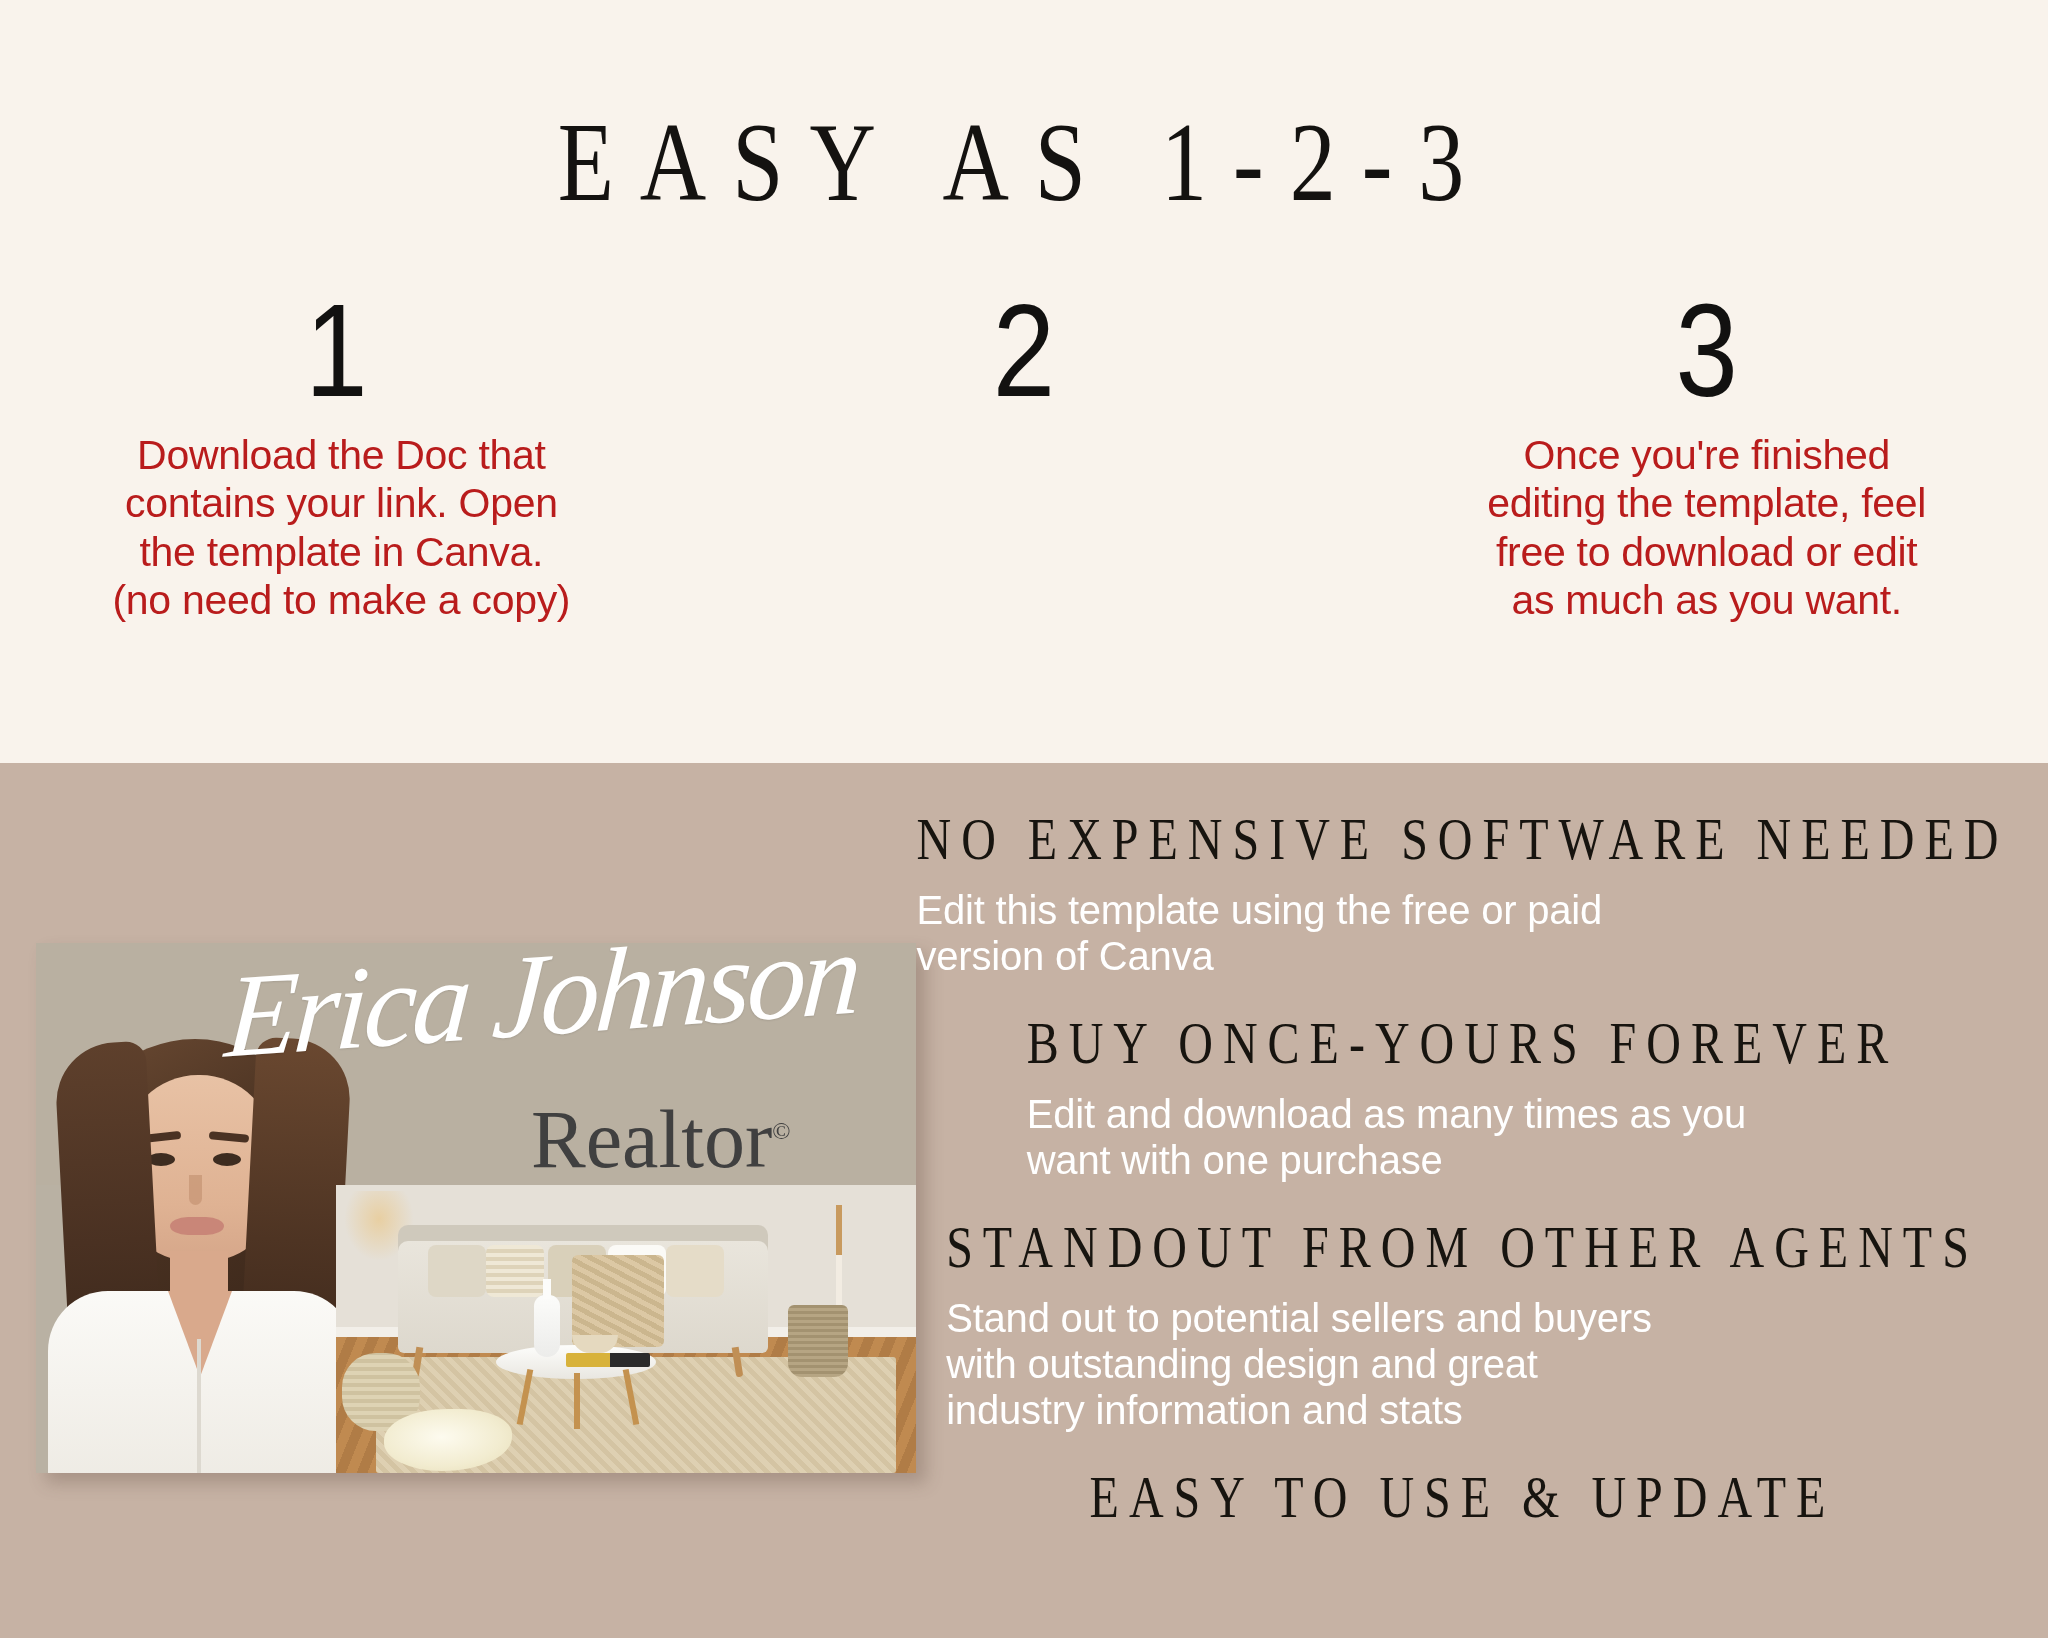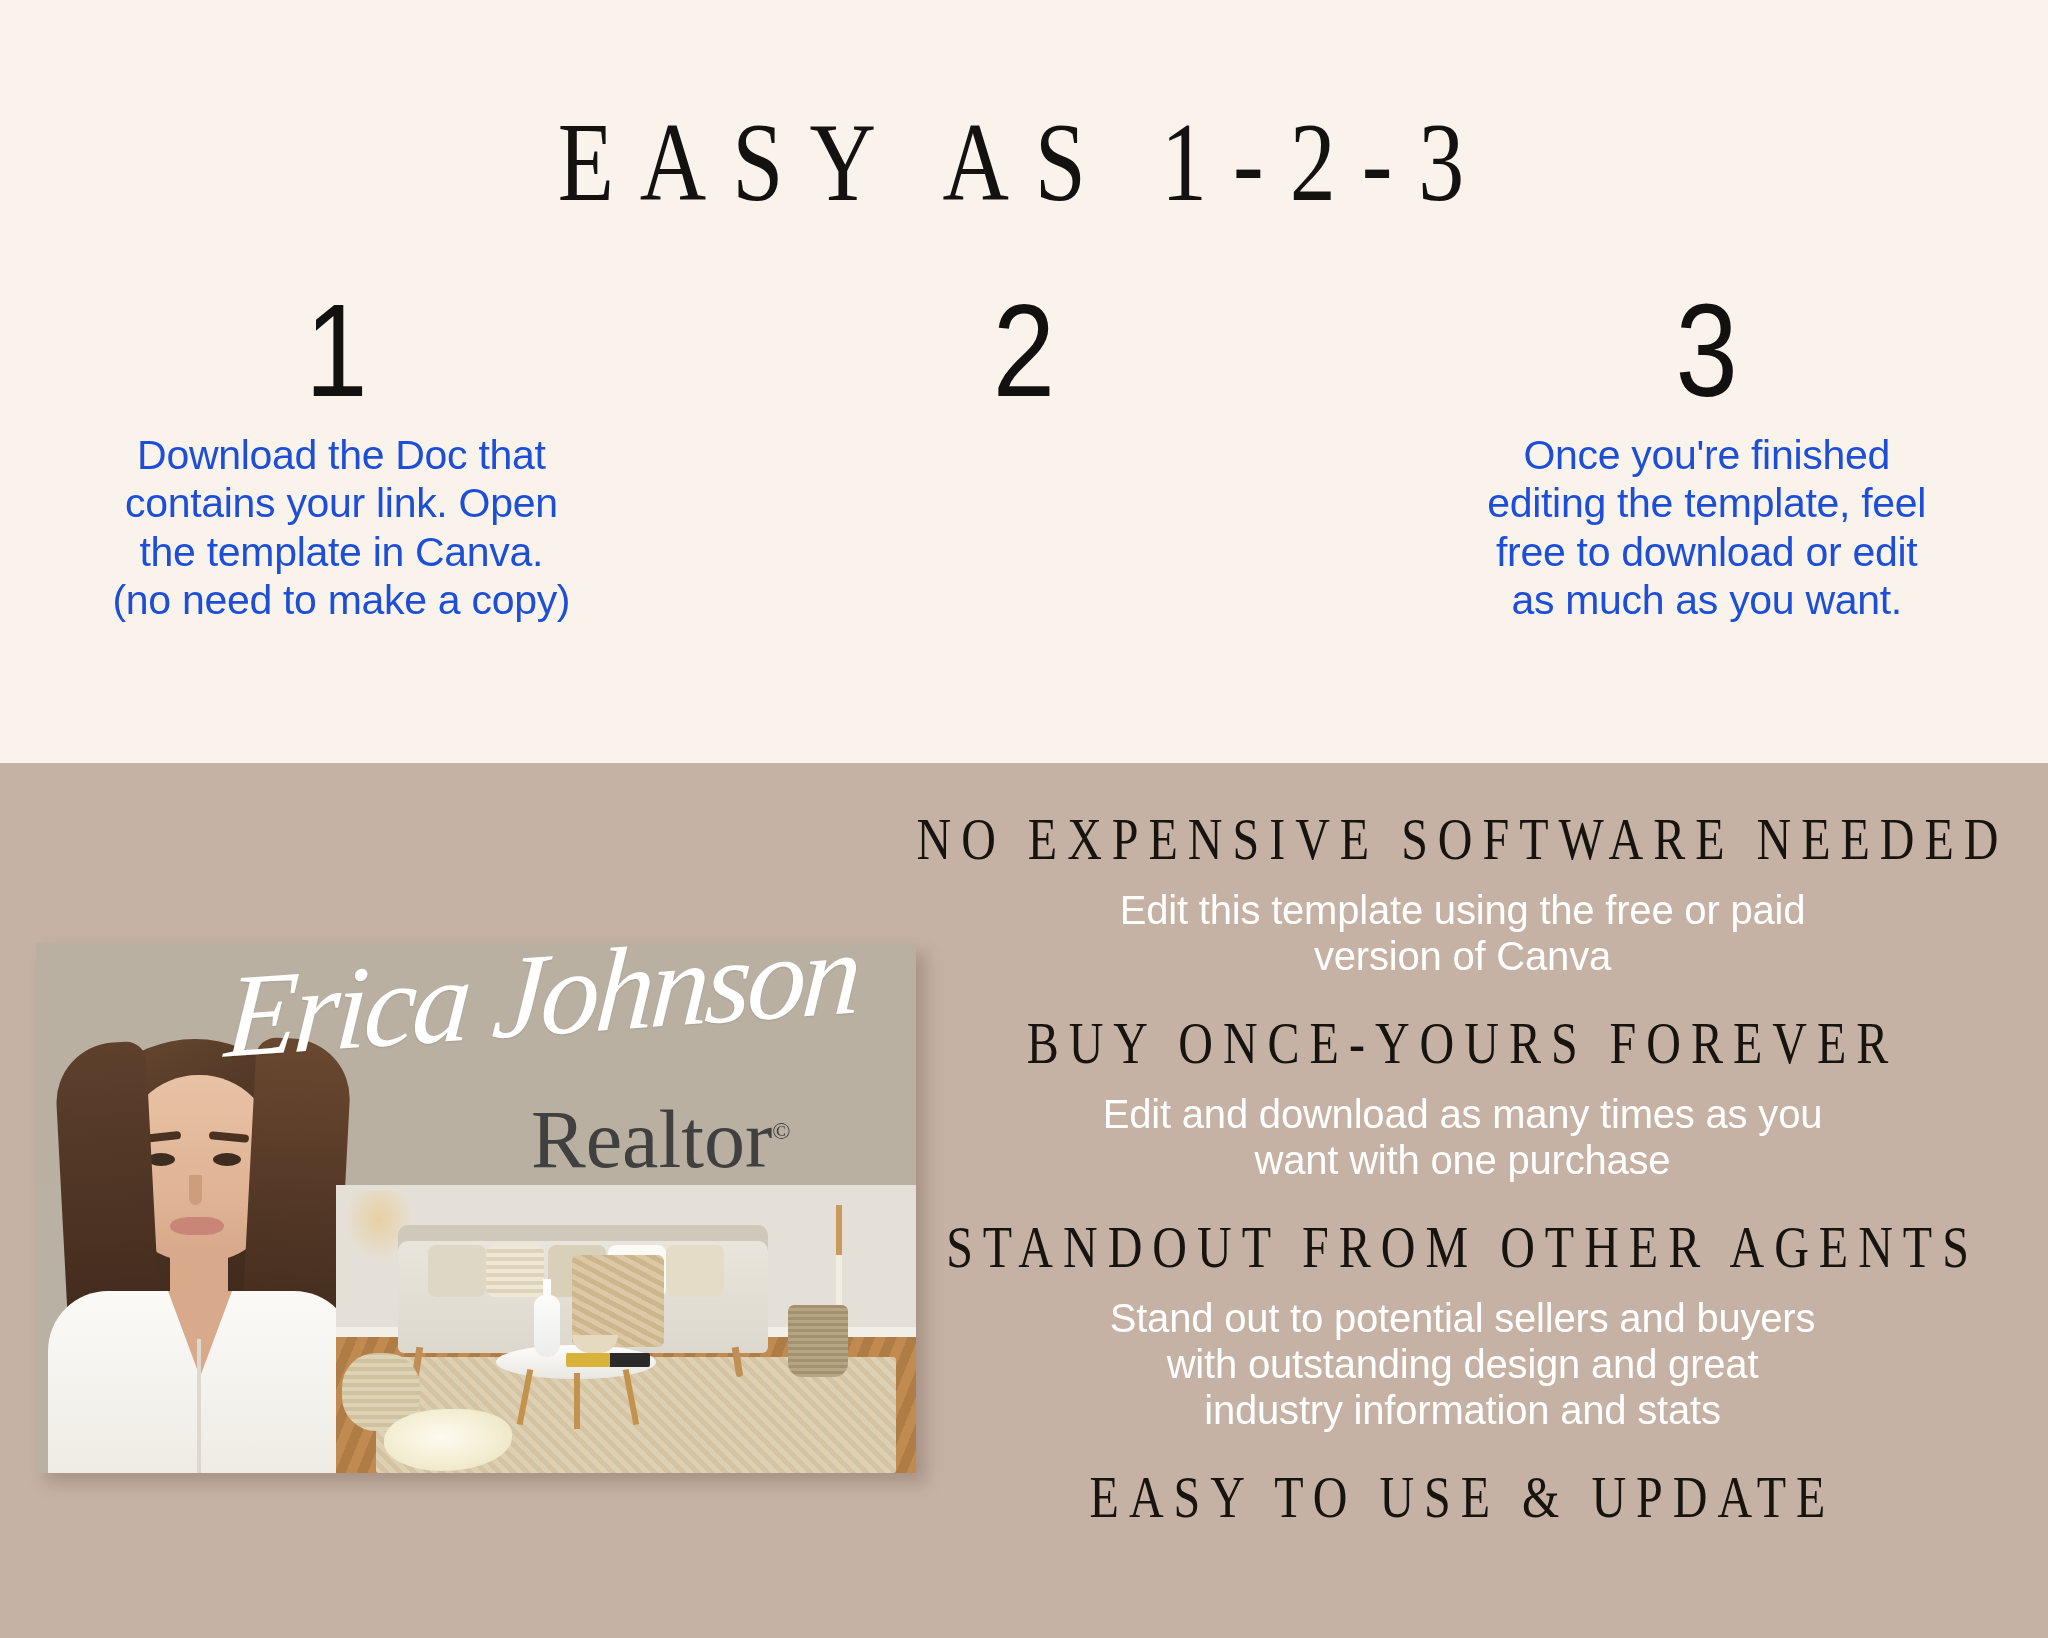--- a/index.html
+++ b/index.html
@@ -52,21 +52,21 @@
     letter-spacing:0px;
     transform:scaleY(1.18);
     transform-origin:center top;
     margin-bottom:34px;
   }
   .step-text{
     font-family:"Liberation Sans",sans-serif;
     font-weight:400;
     font-size:41px;
     line-height:1.18;
-    color:#1d4ed8;
+    color:#b91c1c;
     text-align:center;
     max-width:580px;
     white-space:pre-line;
     letter-spacing:-0.3px;
   }
   .step:nth-child(1) .step-num{margin-left:-10px;}
 
   
   .bottom{
     position:absolute;left:0;top:763px;width:2048px;height:875px;
@@ -226,21 +226,21 @@
     transform-origin:center;
     margin:0 0 22px 0;
     white-space:nowrap;
   }
   .feat-body{
     font-family:"Liberation Sans",sans-serif;
     font-weight:400;
     font-size:40px;
     line-height:1.14;
     color:#ffffff;
-    text-align:center;
+    text-align:left;
     white-space:pre-line;
     letter-spacing:-0.2px;
     margin:0 0 26px 0;
   }
   .feat-block{margin-bottom:10px;}
 </style>
 </head>
 <body>
 
 <div class="page">

